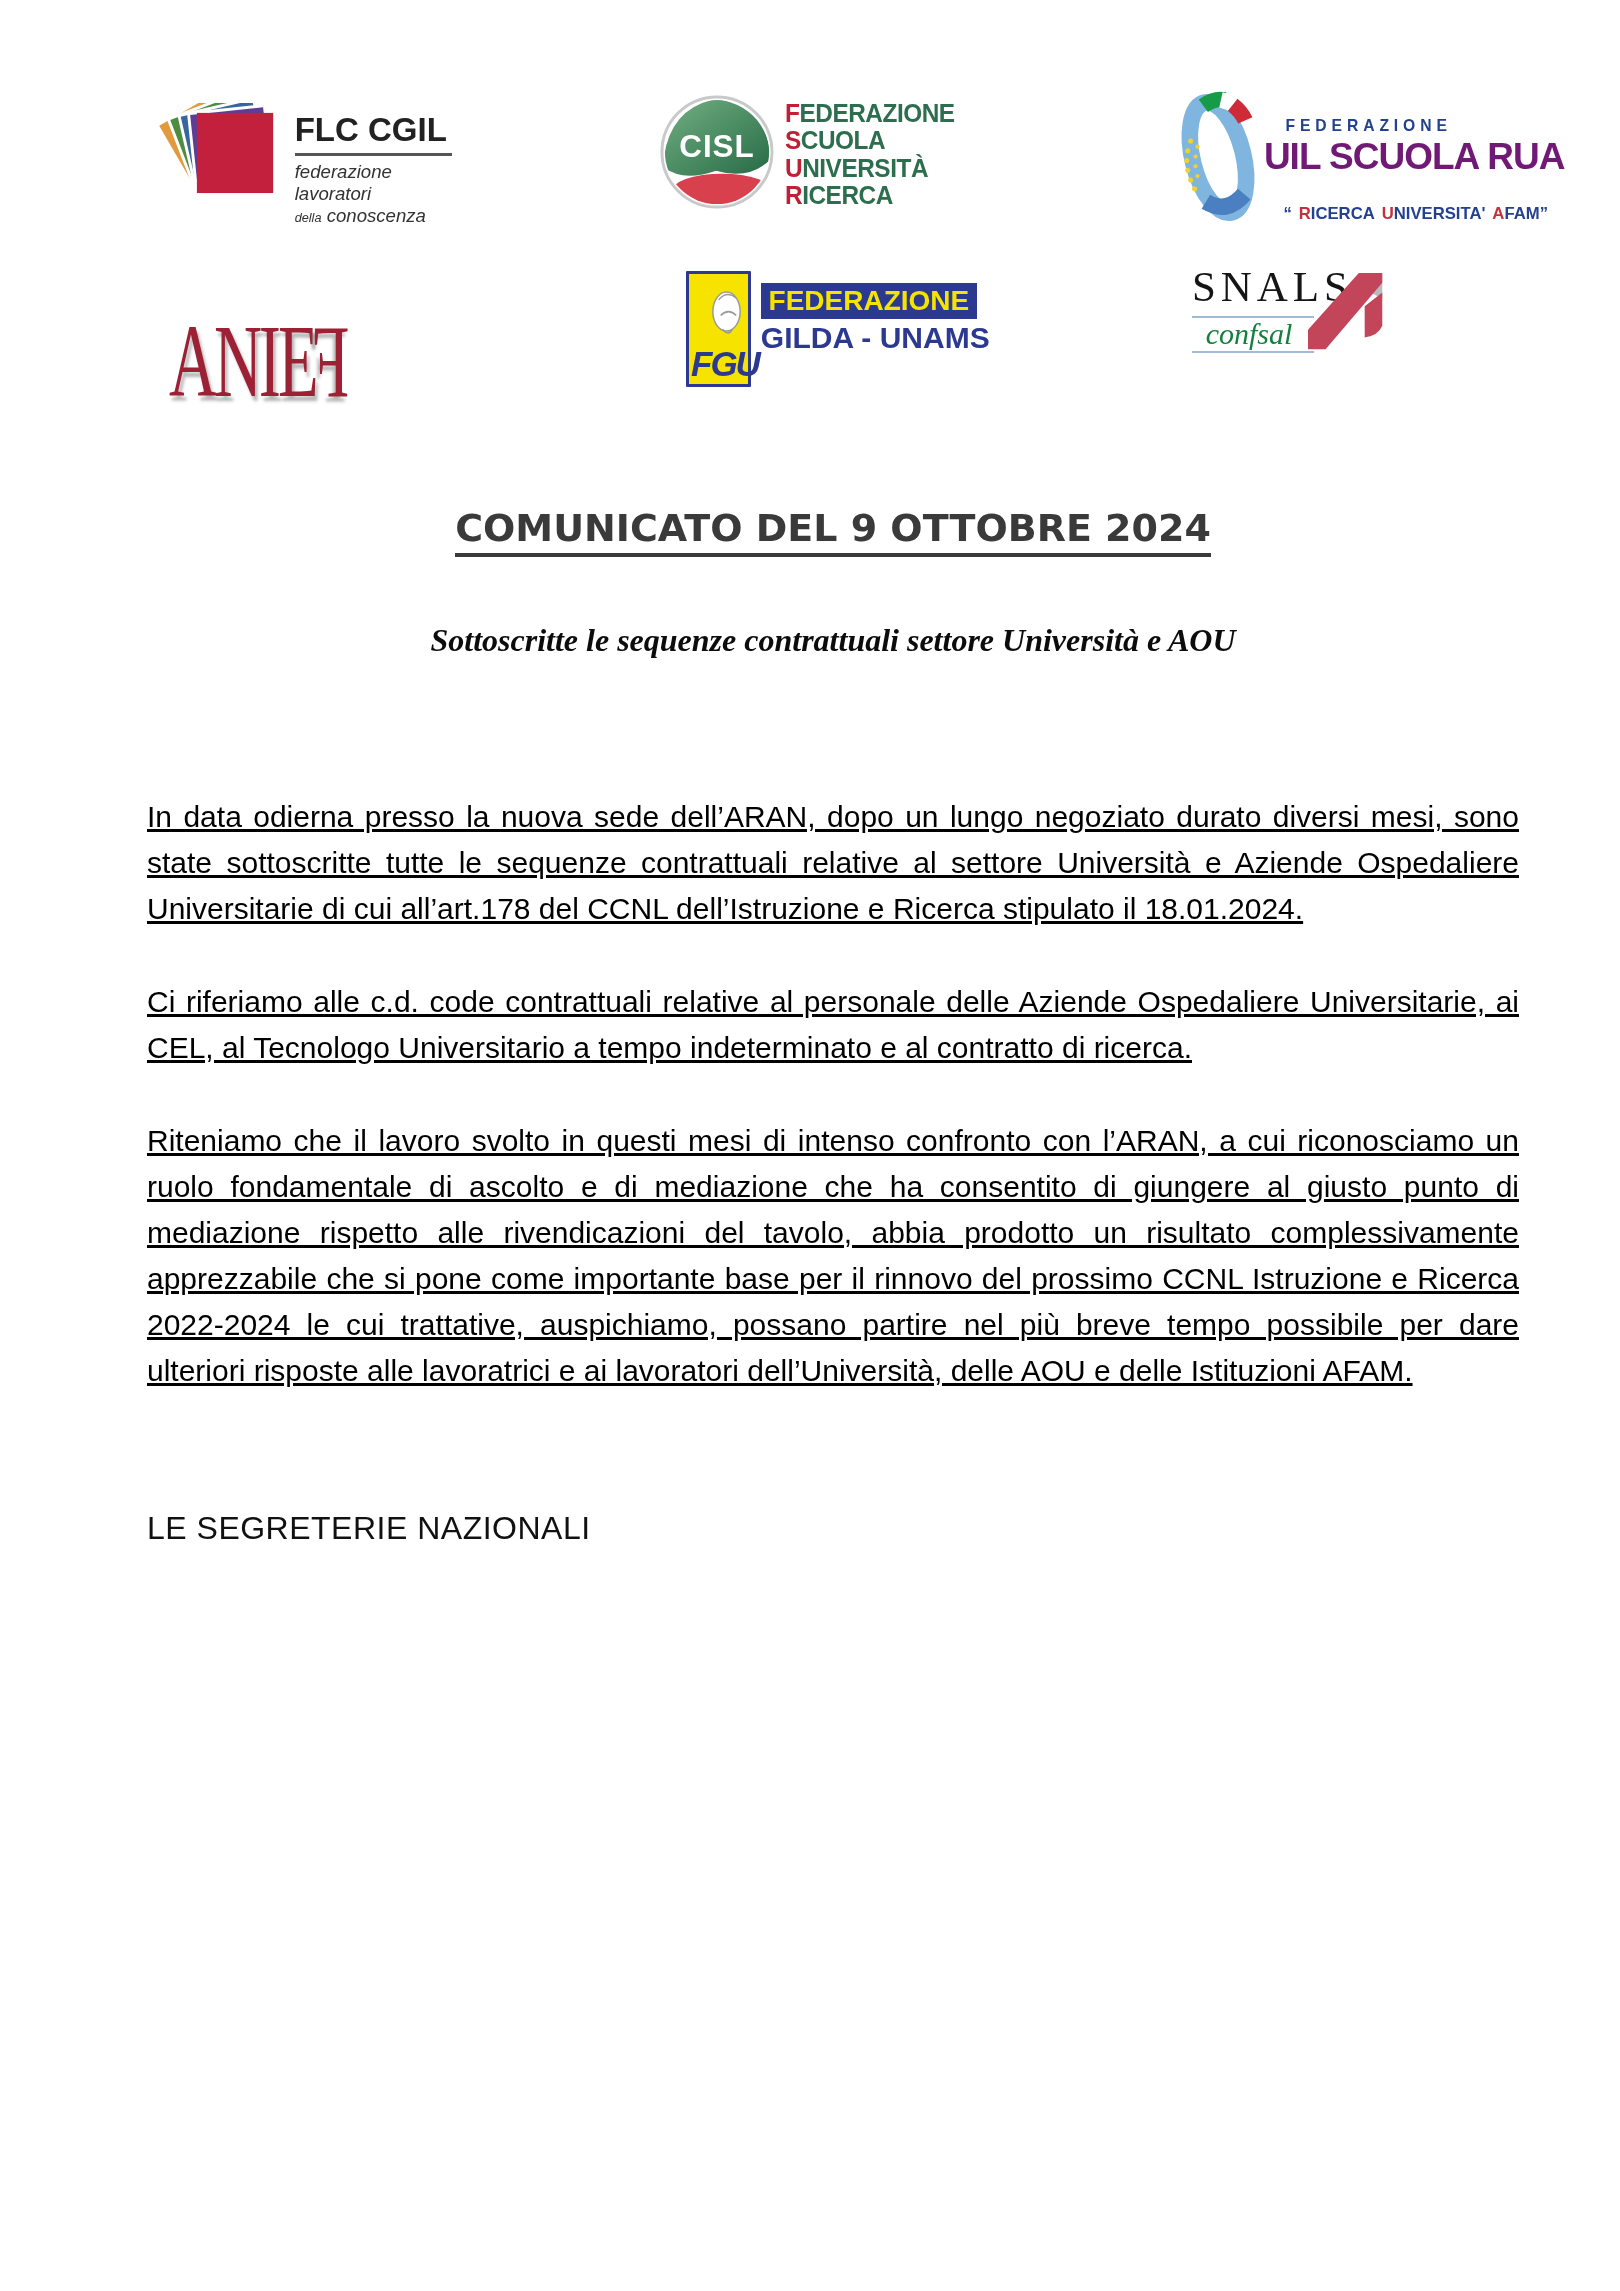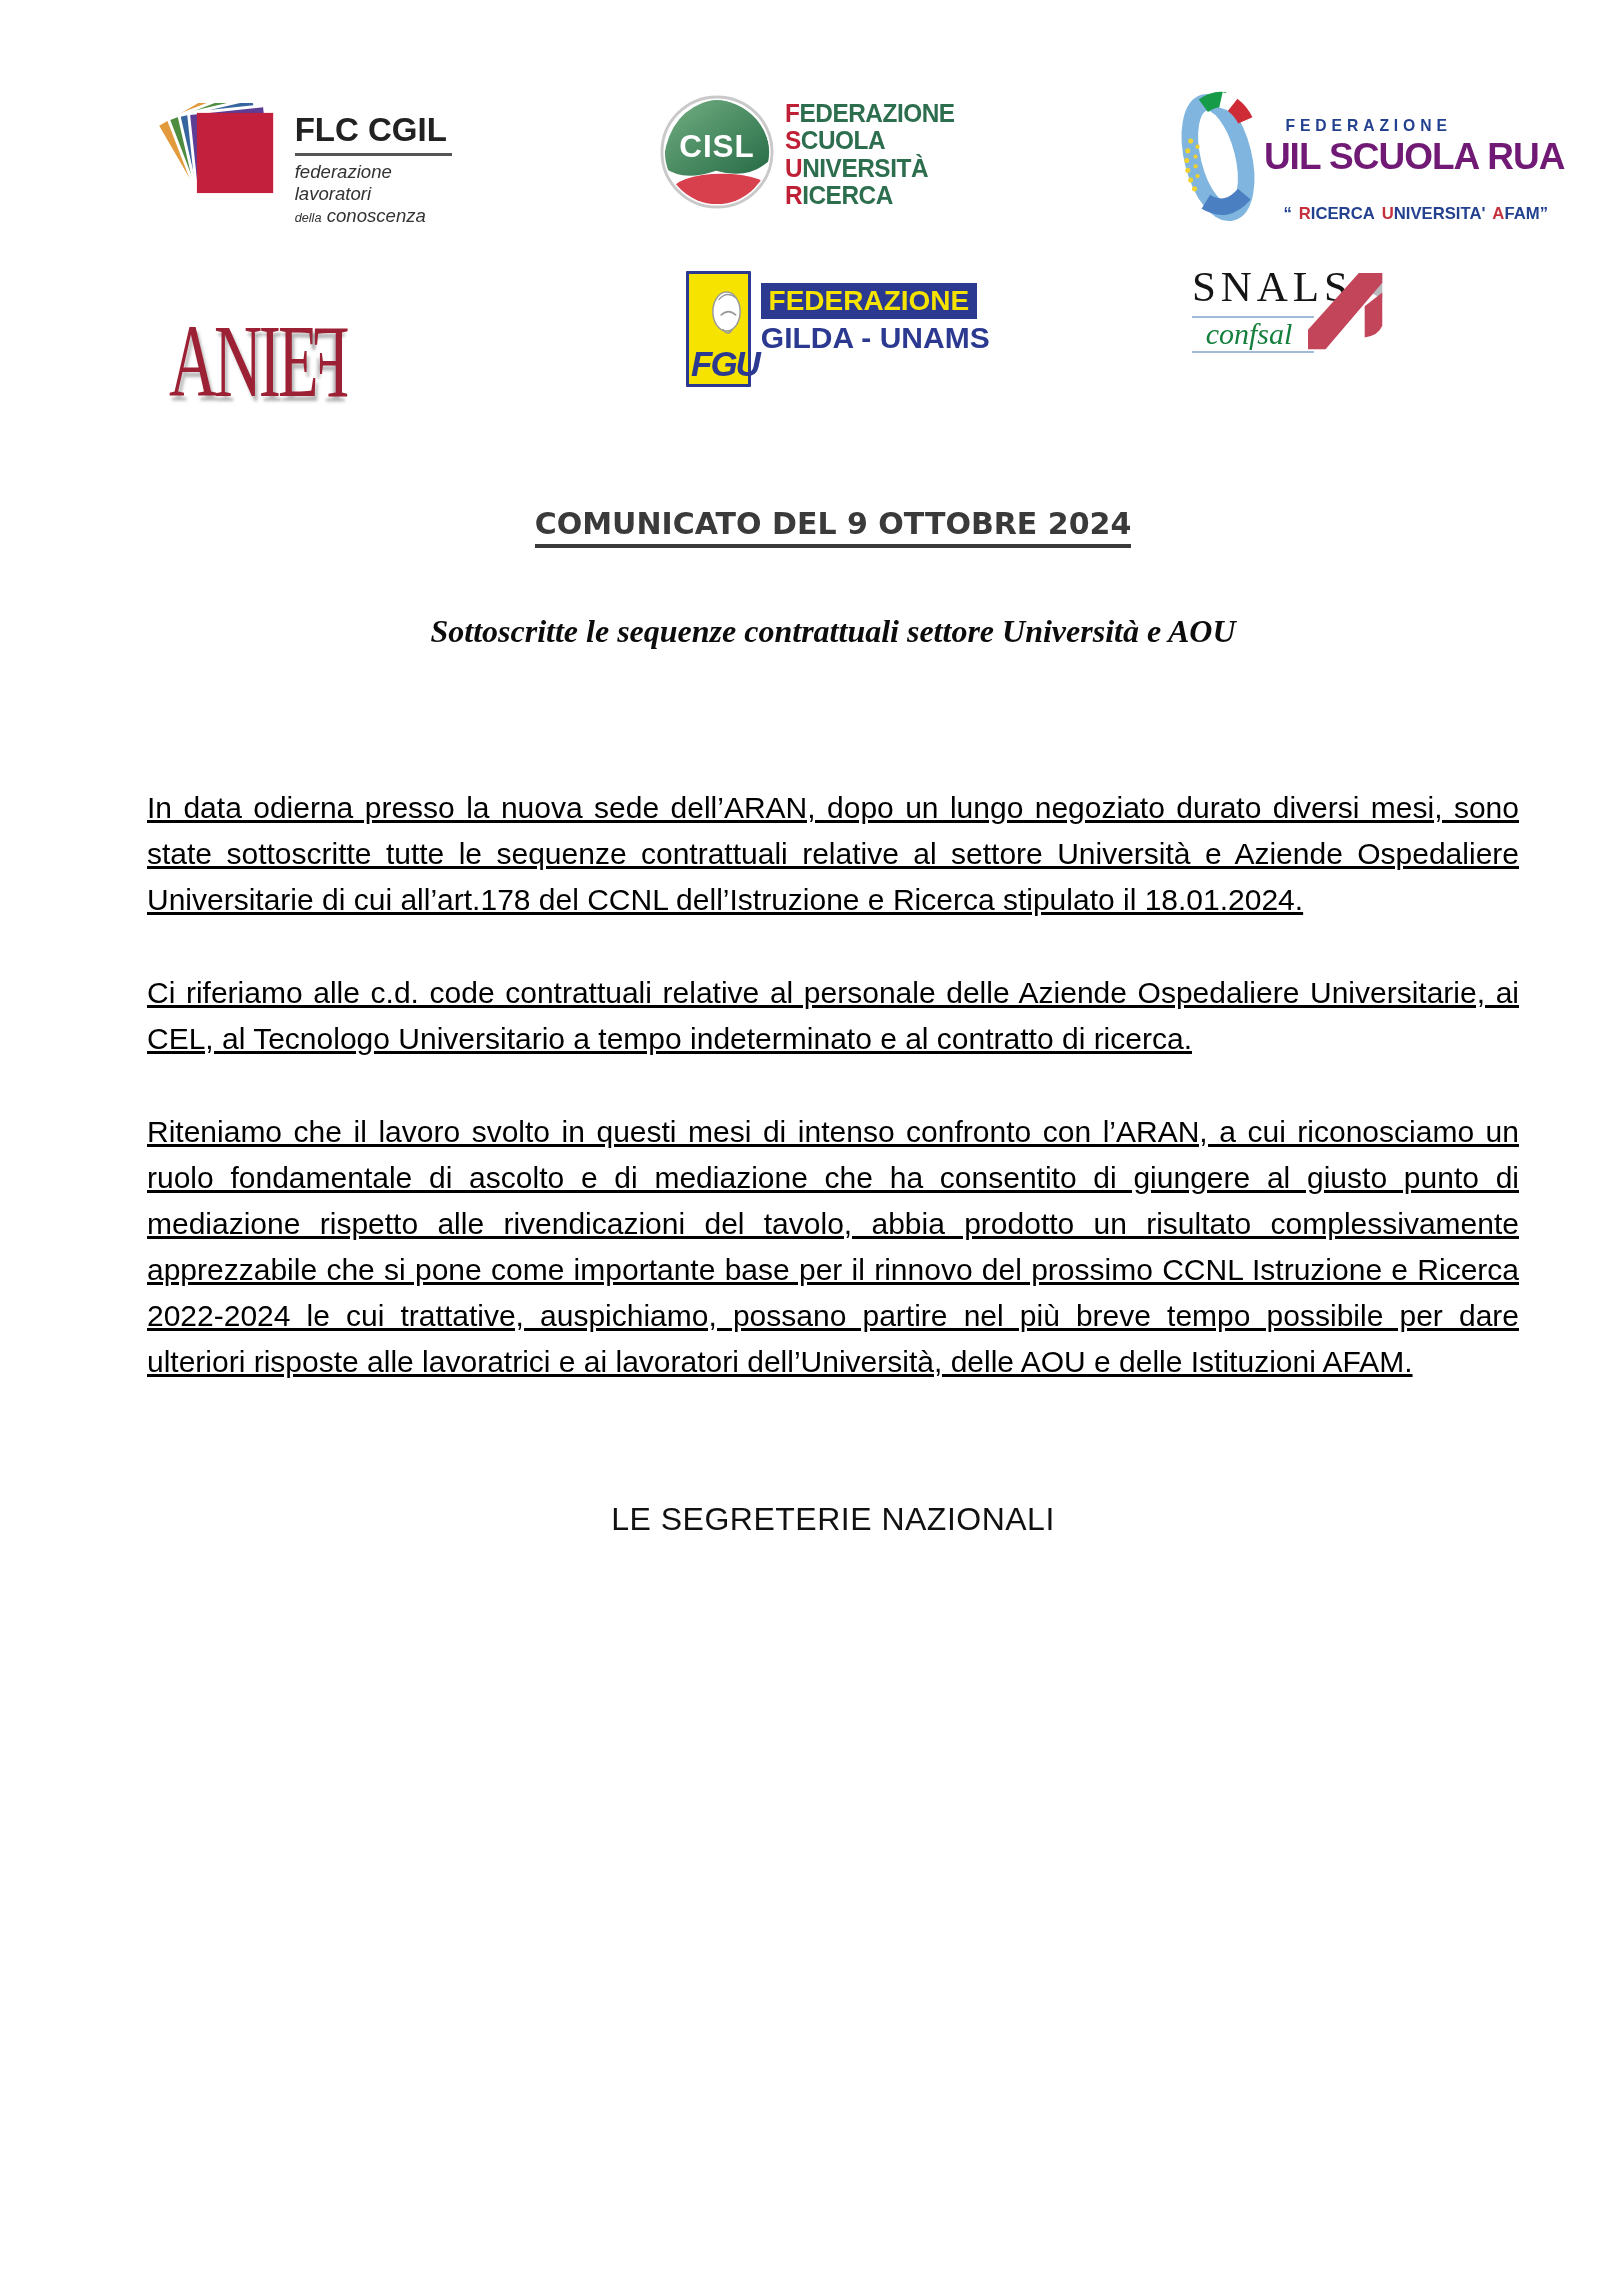--- a/index.html
+++ b/index.html
@@ -70,37 +70,37 @@
   .snals-rule.r2 { margin-top:2px; }
   .snals-confsal { font-family:"Liberation Serif", serif; font-style:italic; font-size:30px; color:#15803d; line-height:31px; padding-left:13.7px; }
   .snals-ribbon { position:absolute; left:116px; top:7.8px; }
 
   
   .doc { padding:0 101px 0 147px; }
   .title-wrap { text-align:center; margin-top:45px; }
   .doc-title {
     display:inline-block;
     font-family:"DejaVu Sans", sans-serif;
-    font-size:30px; font-weight:bold; color:#3A3A3A;
+    font-size:38px; font-weight:bold; color:#3A3A3A;
     border-bottom:4.9px solid #3A3A3A; padding-bottom:2.9px;
     letter-spacing:0px;
   }
   .subtitle-wrap { text-align:center; margin-top:65px; }
   .doc-subtitle {
     font-family:Liberation Serif, serif;
     font-size:32px; font-weight:bold; font-style:italic; color:#0c0c0c;
   }
   .body-text { margin-top:135px; }
   .body-text p {
     font-size:30px; line-height:46px; color:#000;
     text-align:justify;
     margin-bottom:47px;
     text-decoration:underline;
   }
-  .closing { text-align:center; margin-top:116px; font-size:32px; color:#111; letter-spacing:0.5px; }
+  .closing { text-align:left; margin-top:116px; font-size:32px; color:#111; letter-spacing:0.5px; }
 </style>
 </head>
 <body>
 
 <div class="page">
 
   <div class="header">
 
     <div class="logo logo-flc">
       <svg width="132" height="98" viewBox="0 0 135 100">

